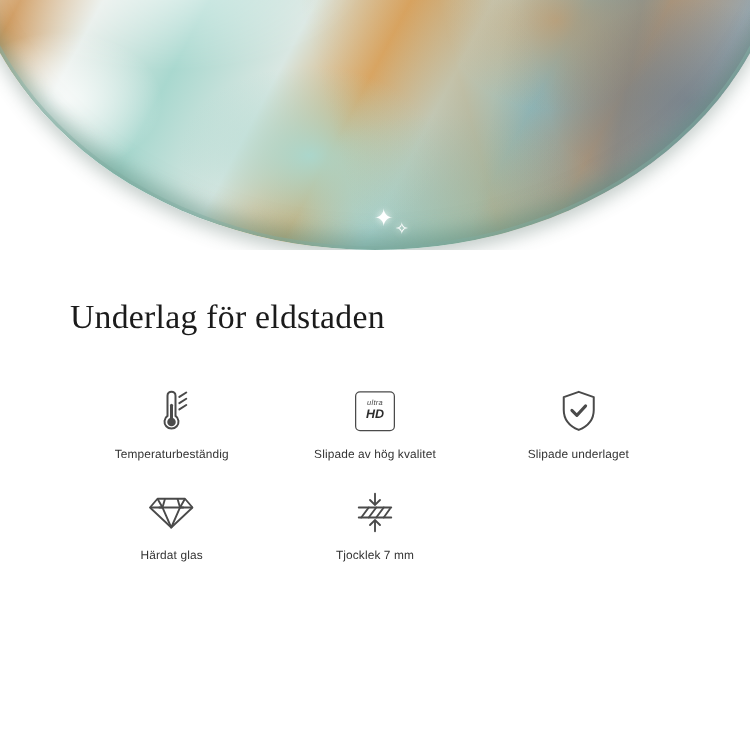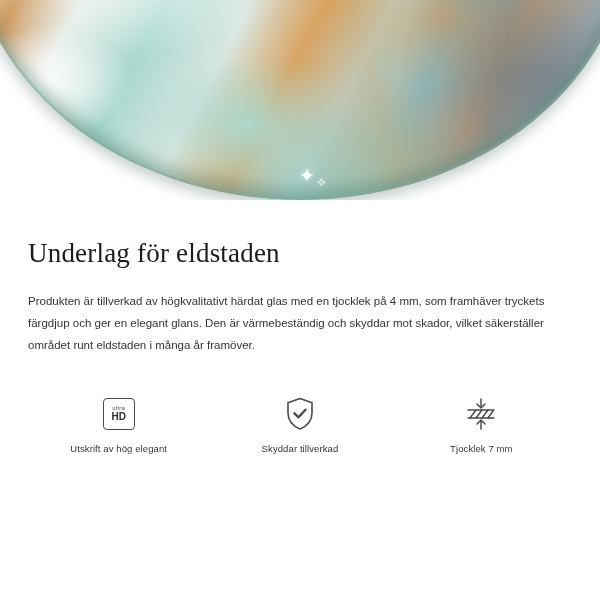--- a/index.html
+++ b/index.html
@@ -88,21 +88,21 @@
     font-size: 17px;
     line-height: 1;
     text-shadow: 0 0 6px rgba(255,255,255,0.9);
     pointer-events: none;
   }
   .sparkle.s1 { left: 299px; top: 166px; font-size: 19px; }
   .sparkle.s2 { left: 316px; top: 176px; font-size: 13px; }
 
   
   .content {
-    padding: 0 28px;
+    padding: 0 56px;
     box-sizing: border-box;
   }
   .headline {
     margin: 36px 0 0 0;
     font-family: "Liberation Serif", serif;
     font-weight: 400;
     font-size: 27px;
     line-height: 1.32;
     color: #1b1b1b;
     letter-spacing: 0.2px;
@@ -128,20 +128,21 @@
     flex-direction: column;
     align-items: center;
     justify-content: flex-start;
     padding-top: 8px;
   }
   .feature .ico {
     height: 42px;
     display: flex;
     align-items: center;
     justify-content: center;
+    font-style: italic;
   }
   .feature .cap {
     margin-top: 8px;
     font-size: 9.5px;
     color: #333333;
     text-align: center;
     letter-spacing: 0.1px;
   }
   .ultrahd-box {
     width: 30px;
@@ -172,45 +173,75 @@
     <span class="sparkle s1">✦</span>
     <span class="sparkle s2">✧</span>
   </div>
 
   <div class="content">
 
     <h1 class="headline">
       <span class="l1">Underlag för eldstaden</span>
     </h1>
 
-    <p class="body-copy">Produkten är tillverkad av högkvalitativt härdat glas med en tjocklek på 4 mm, som framhäver tryckets färgdjup och ger en elegant glans. Den är värmebeständig och skyddar mot skador, vilket säkerställer området runt eldstaden i många år framöver.</p>
 
     <div class="features">
 
+      <div class="feature">
+        <div class="ico">
+          <svg width="34" height="38" viewBox="0 0 34 38">
+            <g fill="none" stroke="#4a4a4a" stroke-width="1.6" stroke-linecap="round">
+              <path d="M14 6.5a3.2 3.2 0 0 1 6.4 0v16.2a5.6 5.6 0 1 1-6.4 0z"></path>
+              <line x1="23.5" y1="7.5" x2="29" y2="4"></line>
+              <line x1="23.5" y1="12.5" x2="29" y2="9"></line>
+              <line x1="23.5" y1="17.5" x2="29" y2="14"></line>
+            </g>
+            <circle cx="17.2" cy="27.6" r="3.4" fill="#4a4a4a"></circle>
+            <rect x="16" y="13" width="2.4" height="13" rx="1.2" fill="#4a4a4a"></rect>
+          </svg>
+        </div>
+        <div class="cap">Temperaturbeständig</div>
+      </div>
 
       <div class="feature">
         <div class="ico">
           <div class="ultrahd-box">
             <span class="u1">ultra</span>
             <span class="u2">HD</span>
           </div>
         </div>
-        <div class="cap">Utskrift av hög elegant</div>
+        <div class="cap">Slipade av hög kvalitet</div>
       </div>
 
       <div class="feature">
         <div class="ico">
           <svg width="34" height="38" viewBox="0 0 34 38">
             <path d="M17 3.5l12 4.2v10.2c0 8-5.2 13.2-12 16-6.8-2.8-12-8-12-16V7.7z" fill="none" stroke="#4a4a4a" stroke-width="1.6" stroke-linejoin="round"></path>
             <path d="M11.5 18.3l4 4 7-7.6" fill="none" stroke="#4a4a4a" stroke-width="2.4" stroke-linecap="round" stroke-linejoin="round"></path>
           </svg>
         </div>
-        <div class="cap">Skyddar tillverkad</div>
-      </div>
-
+        <div class="cap">Slipade underlaget</div>
+      </div>
+
+      <div class="feature">
+        <div class="ico">
+          <svg width="36" height="32" viewBox="0 0 36 32">
+            <g fill="none" stroke="#4a4a4a" stroke-width="1.5" stroke-linejoin="round">
+              <path d="M7 5h22l6 7-17 16L1 12z"></path>
+              <path d="M1 12h34"></path>
+              <path d="M7 5l4 7-3 0"></path>
+              <path d="M29 5l-4 7 3 0"></path>
+              <path d="M11 12l7 16 7-16"></path>
+              <path d="M13 5l-2 7"></path>
+              <path d="M23 5l2 7"></path>
+            </g>
+          </svg>
+        </div>
+        <div class="cap">Härdat glas</div>
+      </div>
 
 
       <div class="feature">
         <div class="ico">
           <svg width="38" height="34" viewBox="0 0 38 34">
             <g fill="none" stroke="#4a4a4a" stroke-width="1.5" stroke-linecap="round">
               <line x1="19" y1="2" x2="19" y2="10"></line>
               <path d="M15 7l4 4 4-4"></path>
               <line x1="19" y1="32" x2="19" y2="24"></line>
               <path d="M15 27l4-4 4 4"></path>

